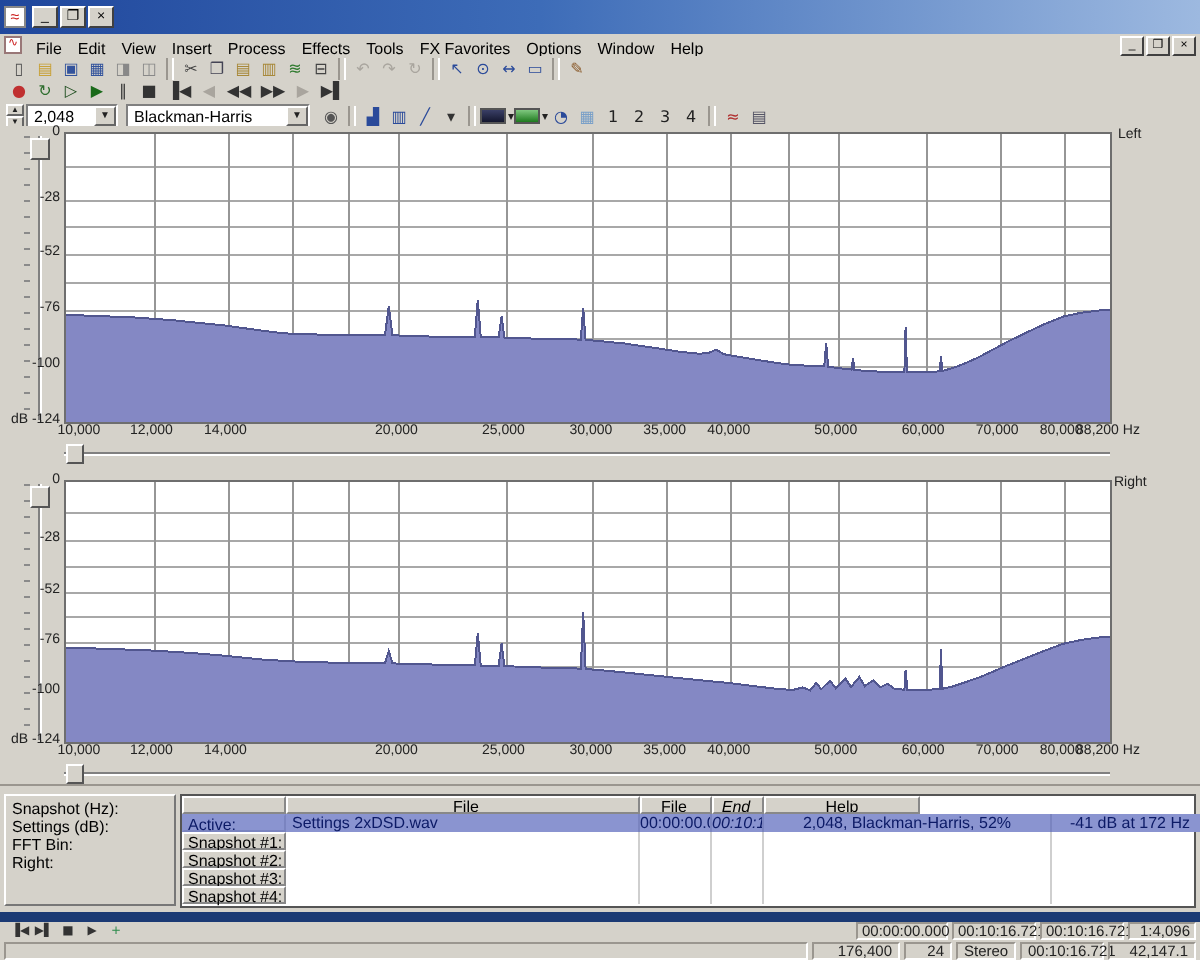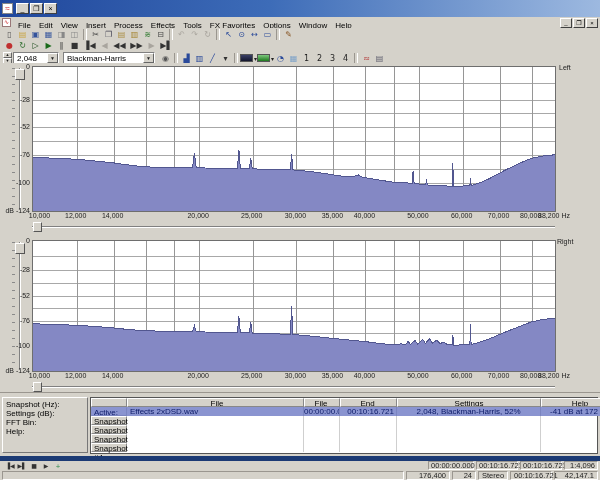--- a/index.html
+++ b/index.html
@@ -84,24 +84,24 @@
   .snaptable { position:absolute; left:90px; top:4px; width:508px; height:57px;
     background:#fff; border:1px solid #555; }
   .trow { display:flex; height:9px; font-size:8px; line-height:9px; }
   .tcell { overflow:hidden; white-space:nowrap; border-right:1px solid #cfcfcf; }
   .thead .tcell { background:#d5d2ca; border:1px solid; border-color:#fff #888 #888 #fff;
     text-align:center; font-size:8px; }
   .rowlabel { background:#d5d2ca; border:1px solid; border-color:#fff #888 #888 #fff;
     padding-left:2px; }
   .trow.active .tcell, .trow.active .rowlabel { background:#8a94d0; color:#0c1a66;
     border-color:#8a94d0 #7a84c0 #7a84c0 #8a94d0; }
-  .c-label { width:36px; flex:none; }
+  .c-label { width:52px; flex:none; }
   .c-file  { width:177px; flex:none; padding-left:3px; }
   .c-start { width:36px; flex:none; text-align:right; padding-right:2px; }
-  .c-end   { width:57px; flex:none; text-align:right; padding-right:2px; }
+  .c-end   { width:26px; flex:none; text-align:right; padding-right:2px;font-style:italic; }
   .c-set   { width:144px; flex:none; text-align:center; }
   .c-peak  { width:78px; flex:none; text-align:center; border-right:none; }
 
   
   .navybar { position:absolute; left:0; top:456px; width:600px; height:5px; background:#1b3a74; }
   .playbar { position:absolute; left:0; top:461px; width:600px; height:9px;
     background:#d5d2ca; display:flex; align-items:center; padding-left:4px; }
   .pbtn { display:inline-flex; width:12px; height:8px; align-items:center; justify-content:center;
     font-family:"DejaVu Sans", sans-serif; font-size:6px; color:#333; flex:none; }
   .pfields { margin-left:auto; display:flex; gap:2px; padding-right:2px; }
@@ -347,34 +347,33 @@
       <div class="htrack"></div>
       <div class="hthumb"></div>
     </div>
   </div>
 
   <div class="infopanel">
     <div class="fieldbox" id="readout-box">
         <div>Snapshot (Hz):</div>
         <div>Settings (dB):</div>
         <div>FFT Bin:</div>
-        <div>Help:</div>
+        <div>Right:</div>
       </div>
     <div class="snaptable" id="snapshot-table">
         <div class="trow thead">
           <div class="tcell c-label"></div>
           <div class="tcell c-file">File</div>
           <div class="tcell c-start">File</div>
           <div class="tcell c-end">End</div>
-          <div class="tcell c-set">Settings</div>
           <div class="tcell c-peak">Help</div>
         </div>
         <div class="trow active">
           <div class="rowlabel c-label">Active:</div>
-          <div class="tcell c-file">Effects 2xDSD.wav</div>
+          <div class="tcell c-file">Settings 2xDSD.wav</div>
           <div class="tcell c-start">00:00:00.000</div>
           <div class="tcell c-end">00:10:16.721</div>
           <div class="tcell c-set">2,048, Blackman-Harris, 52%</div>
           <div class="tcell c-peak">-41 dB at 172 Hz</div>
         </div>
         <div class="trow">
           <div class="rowlabel c-label">Snapshot #1:</div>
           <div class="tcell c-file"></div>
           <div class="tcell c-start"></div>
           <div class="tcell c-end"></div>

